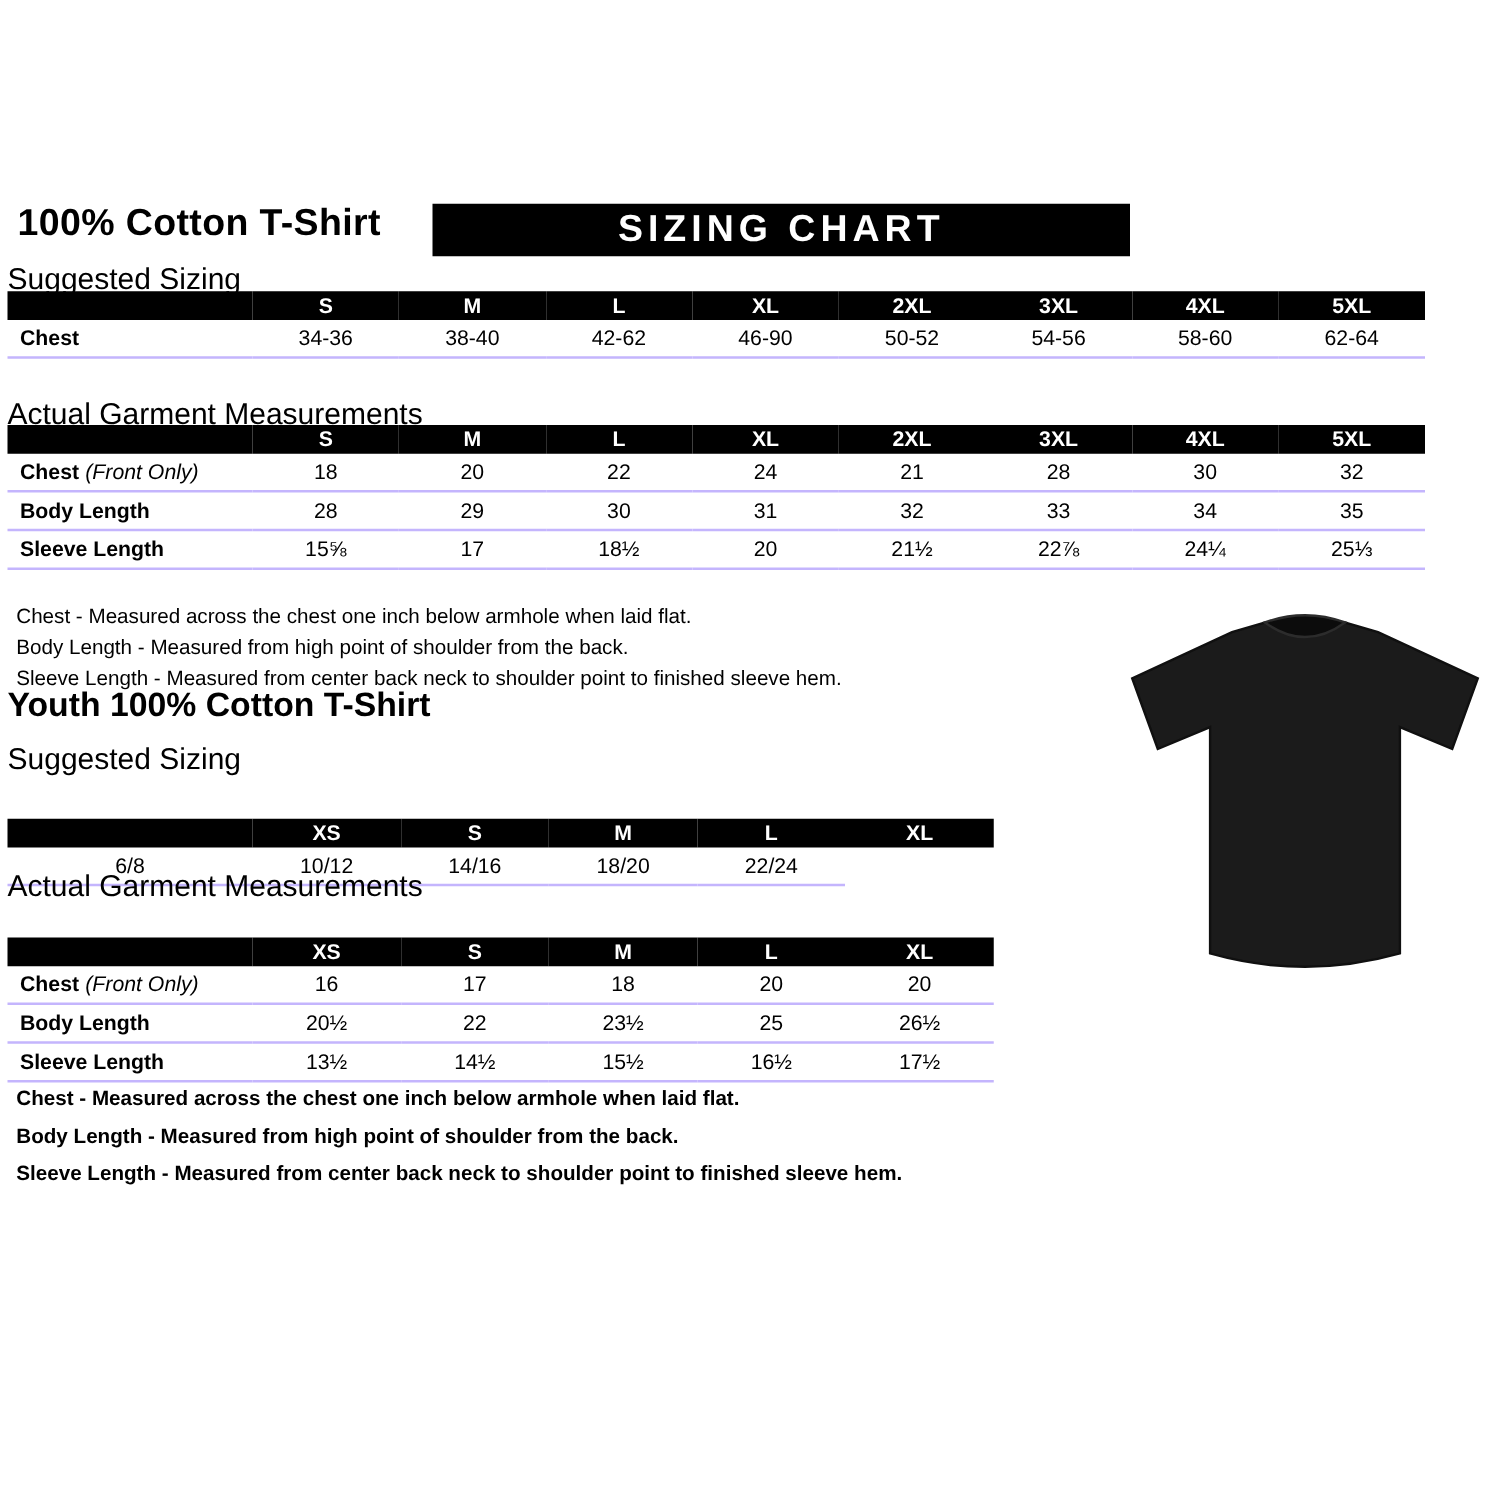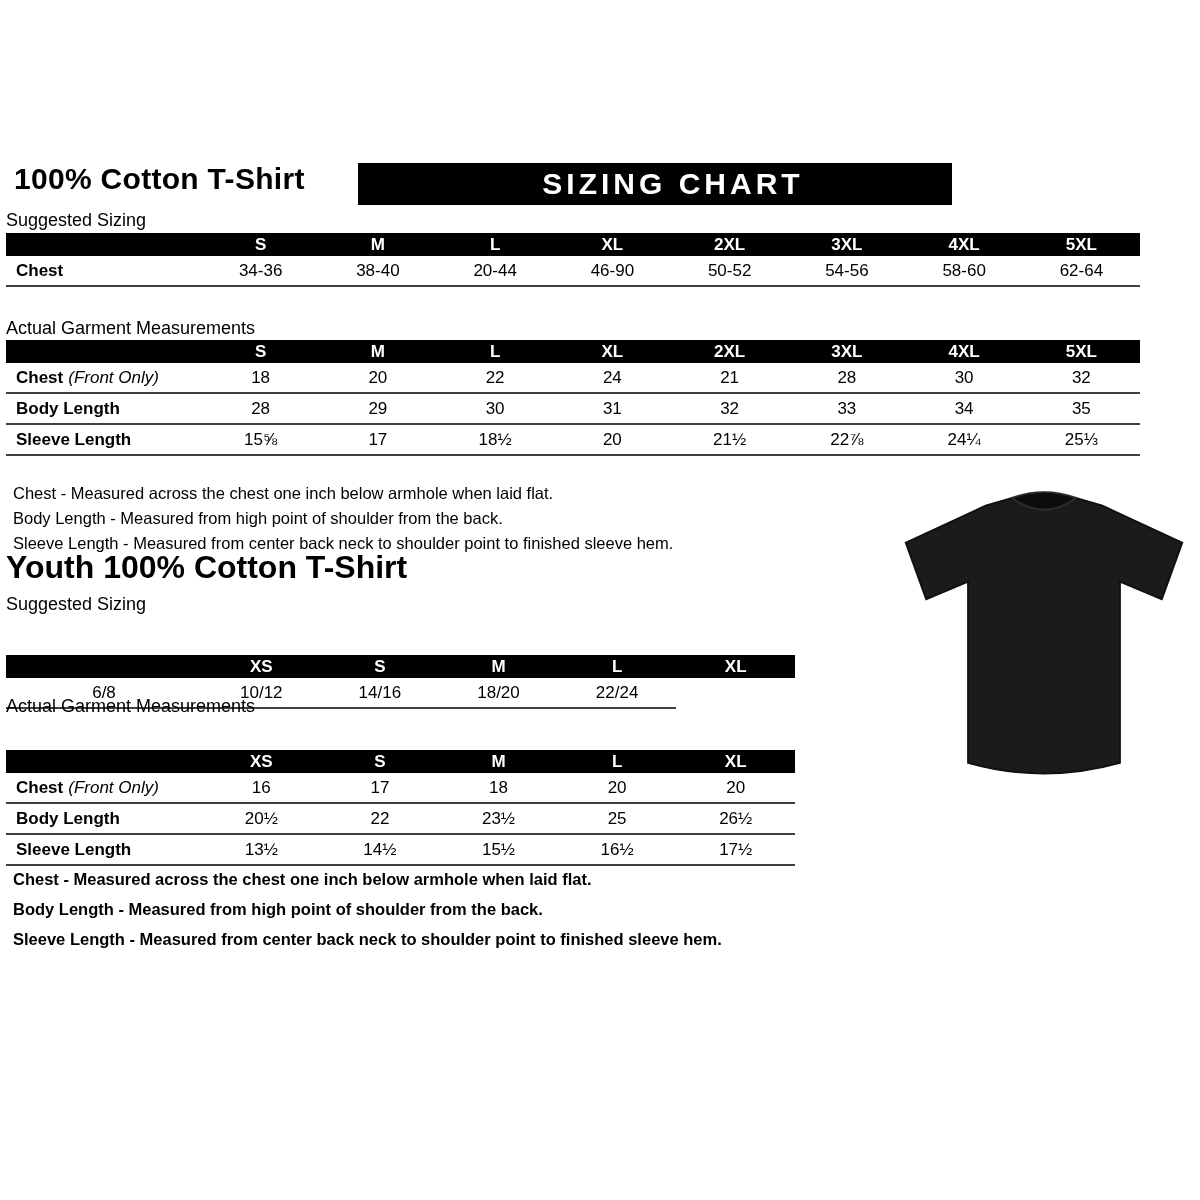--- a/index.html
+++ b/index.html
@@ -5,37 +5,37 @@
 <style>
   html,body { margin:0; padding:0; background:#fff; }
   .canvas {
     position:relative; width:1200px; height:1200px; background:#ffffff;
     font-family:"Liberation Sans","DejaVu Sans",sans-serif; color:#000;
     overflow:hidden;
   }
   .abs { position:absolute; }
   .page-title { left:14px; top:162px; font-size:30px; letter-spacing:0.3px;font-weight:bold; }
   .banner {
-    left:358px; top:163px; width:558px; height:42px; background:#000; color:#fff;
+    left:346px; top:163px; width:558px; height:42px; background:#000; color:#fff;
     font-size:30px; font-weight:bold; letter-spacing:4px;
-    display:flex; align-items:center; justify-content:center;padding-left:36px;
+    display:flex; align-items:center; justify-content:center;
   }
-  .sec-label { font-size:18px; }
-  .youth-title { font-size:32px; font-weight:bold; }
+  .sec-label { font-size:24px; }
+  .youth-title { font-size:27px; font-weight:bold; }
 
   .grid { position:absolute; display:grid; }
   .cols-adult { grid-template-columns:196px repeat(8,1fr); width:1134px; }
   .cols-youth { grid-template-columns:196px repeat(5,1fr); width:789px;margin-top:39px; }
 
   .hcell {
     background:#000; color:#fff; font-weight:bold; font-size:17px; height:23px;
     display:flex; align-items:center; justify-content:center;
   }
   .dcell {
-    font-size:17px; height:29px; border-bottom:2px solid #404040;
+    font-size:17px; height:29px; border-bottom:2px solid #c4b5fd;
     display:flex; align-items:center; justify-content:center;
   }
   .lcell { justify-content:flex-start; padding-left:10px; font-weight:bold; }
   .qual { margin-left:5px; font-weight:normal;font-style:italic; }
 
   .note { position:absolute; font-size:16.5px;margin-top:25px; }
   .note-bold { font-weight:bold; }
 
   .tshirt { position:absolute; left:898px; top:478px; }
 </style>
@@ -56,21 +56,21 @@
     <div class="hcell">L</div>
     <div class="hcell">XL</div>
     <div class="hcell">2XL</div>
     <div class="hcell">3XL</div>
     <div class="hcell">4XL</div>
     <div class="hcell">5XL</div>
 
     <div class="dcell lcell">Chest</div>
     <div class="dcell">34-36</div>
     <div class="dcell">38-40</div>
-    <div class="dcell">20-44</div>
+    <div class="dcell">42-62</div>
     <div class="dcell">46-90</div>
     <div class="dcell">50-52</div>
     <div class="dcell">54-56</div>
     <div class="dcell">58-60</div>
     <div class="dcell">62-64</div>
   </div>
 
   <div class="abs sec-label" style="left:6px; top:318px;">Actual Garment Measurements</div>
 
   <div class="grid cols-adult" style="left:6px; top:340px;">

